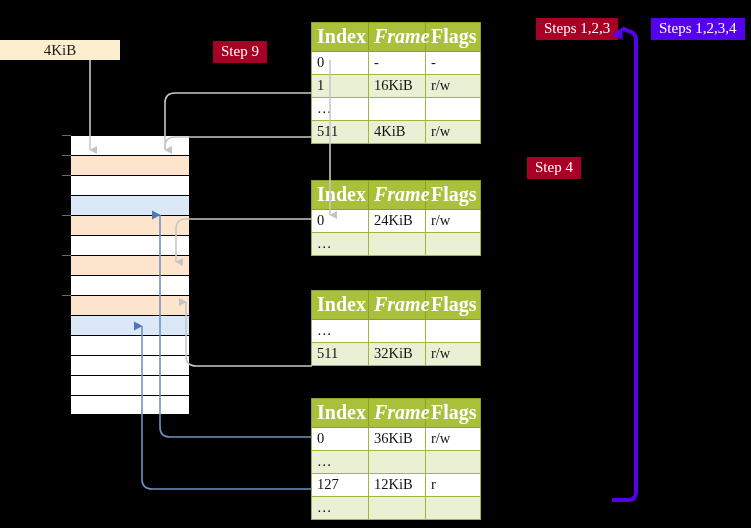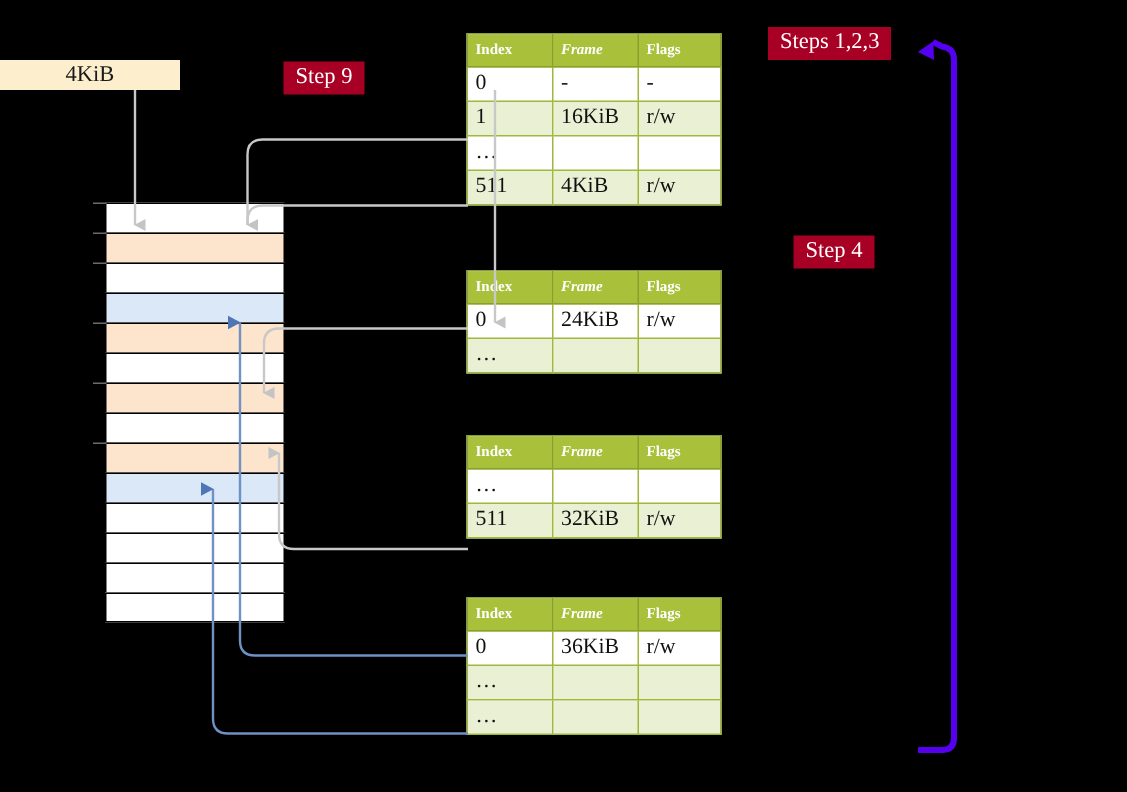--- a/index.html
+++ b/index.html
@@ -33,21 +33,21 @@
   .badge {
     position: absolute;
     color: #ffffff;
     font-size: 15px;
     line-height: 19px;
     padding: 1px 8px 2px 8px;
     box-sizing: border-box;
     white-space: nowrap;
     text-align: center;
   }
-  .badge-red { background: #a80025; }
+  .badge-red { background: #a80025; margin-left: 24px; }
   .badge-violet { background: #5500ee; }
 
   
   #memcol {
     position: absolute;
     left: 70px;
     top: 135px;
     width: 120px;
     height: 280px;
   }
@@ -82,21 +82,21 @@
     color: #111111;
     background: #ffffff;
     table-layout: fixed;
   }
   .ptable th {
     background: #a9c03b;
     color: #ffffff;
     font-weight: bold;
     text-align: left;
     padding: 2px 5px 3px 5px;
-    font-size: 10px;
+    font-size: 20px;
     border: 1px solid #8aa02c;
     height: 22px;
     box-sizing: border-box;
   }
   .ptable td {
     padding: 2px 5px 3px 5px;
     border: 1px solid #9db83a;
     height: 23px;
     box-sizing: border-box;
     background: #ffffff;
@@ -127,22 +127,25 @@
   </div>
 
   <div class="badge badge-red" style="left:189px; top:41px;">
     <span>Step 9</span>
   </div>
 
   <div class="badge badge-red" style="left:512px; top:18px;">
     <span>Steps 1,2,3</span>
   </div>
 
-
-  <div class="badge badge-red" style="left:529px; top:157px;text-align:center;">
+  <div class="badge badge-violet" style="left:651px; top:18px;">
+    <span>Steps 1,2,3,4</span>
+  </div>
+
+  <div class="badge badge-red" style="left:503px; top:157px;text-align:center;">
     <span>Step 4</span>
   </div>
 
   <div id="memcol">
       <div class="memrow white" style="top: 0px; height: 20px;"></div>
       <div class="memrow orange" style="top: 20px; height: 20px;"></div>
       <div class="memrow white" style="top: 40px; height: 20px;"></div>
       <div class="memrow blue" style="top: 60px; height: 20px;"></div>
       <div class="memrow orange" style="top: 80px; height: 20px;"></div>
       <div class="memrow white" style="top: 100px; height: 20px;"></div>
@@ -250,20 +253,25 @@
           <tr>
             <td>0</td>
             <td>36KiB</td>
             <td>r/w</td>
           </tr>
           <tr class="alt">
             <td>…</td>
             <td></td>
             <td></td>
           </tr>
+          <tr>
+            <td>127</td>
+            <td>12KiB</td>
+            <td>r</td>
+          </tr>
           <tr class="alt">
             <td>…</td>
             <td></td>
             <td></td>
           </tr>
         </tbody>
       </table>
     </div>
 
   <svg id="wires" viewBox="0 0 751 528" xmlns="http://www.w3.org/2000/svg">

